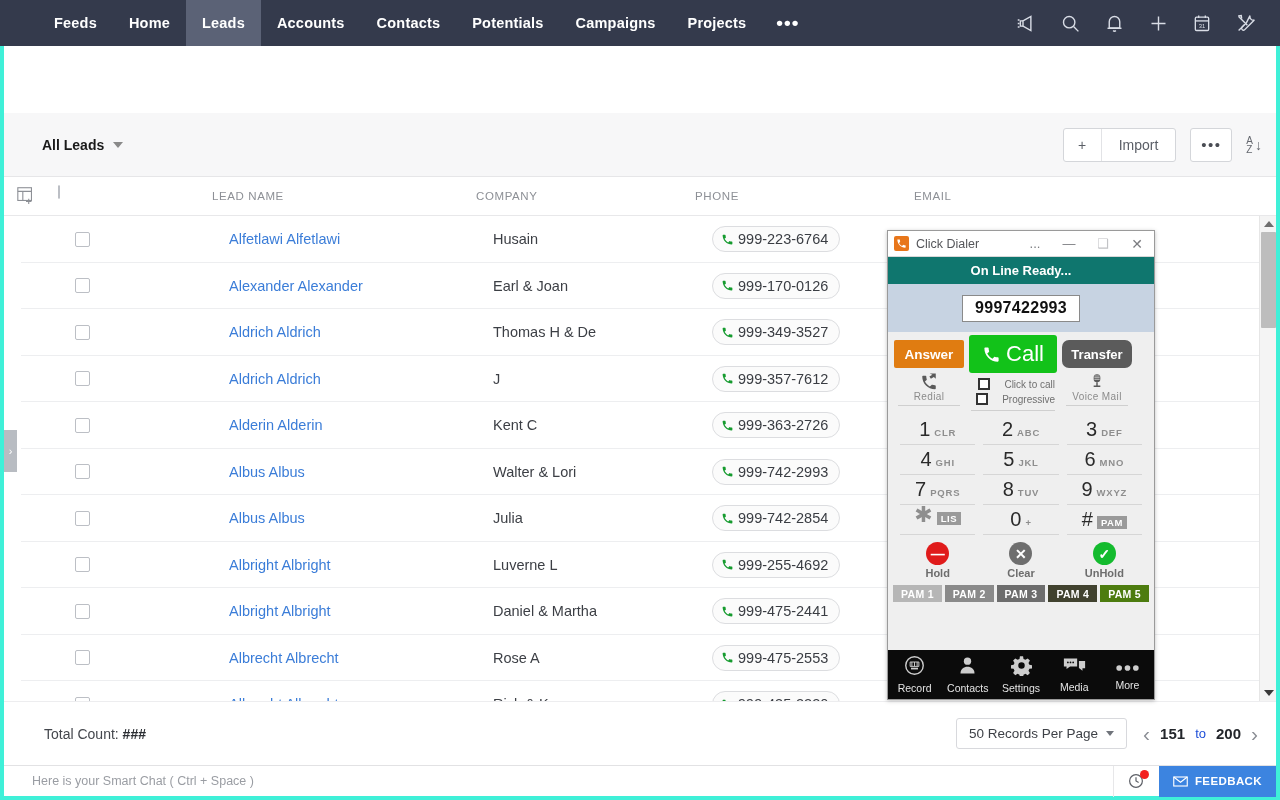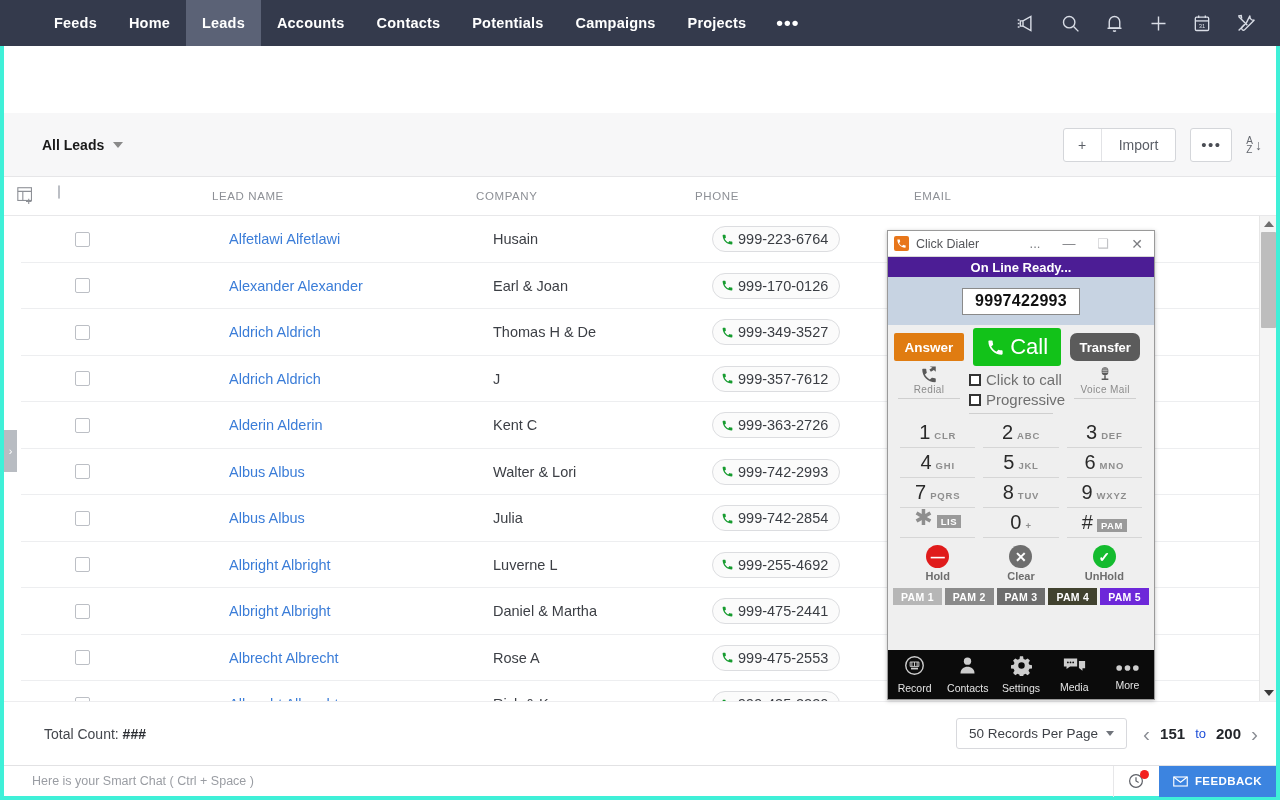--- a/index.html
+++ b/index.html
@@ -130,39 +130,39 @@
     position:absolute; left:883px; top:230px; width:268px; height:470px;
     background:#efefef; border:1px solid #9a9a9a; box-shadow: 0 1px 4px rgba(0,0,0,.25);
     font-family:"Liberation Sans", sans-serif;
   }
   .d-title { height:26px; background:#fff; display:flex; align-items:center; border-bottom:1px solid #d8d8d8; }
   .d-logo { width:15px;height:15px;margin-left:6px;background:#e8761a; border-radius:2px; display:flex;align-items:center;justify-content:center;}
   .d-logo svg { fill:#fff; }
   .d-titletext { margin-left:7px; font-size:12.5px; color:#55565a; }
   .d-wctrl { margin-left:auto; display:flex; align-items:center; }
   .d-wb { width:34px; height:26px; display:flex;align-items:center;justify-content:center; color:#7b7c80; font-size:13px; cursor:pointer;}
-  .d-status { height:20px; background:#4c1d95; color:#fff; font-size:13px; font-weight:bold; display:flex; align-items:center; justify-content:center; }
+  .d-status { height:27px; background:#0f766e; color:#fff; font-size:13px; font-weight:bold; display:flex; align-items:center; justify-content:center; }
   .d-numarea { height:48px; background:#c7d3e2; display:flex; align-items:center; justify-content:center; }
   .d-num { width:118px; height:27px; background:#fff; border:1px solid #8a8a8a; font-size:16px; font-weight:bold; color:#111;
            display:flex; align-items:center; justify-content:center; letter-spacing:.3px; cursor:text;}
   .d-actions { display:flex; align-items:flex-start; padding: 8px 6px 0 6px; gap: 5px; }
   .d-col { display:flex; flex-direction:column; align-items:center; }
   .btn-answer { width:70px;height:28px;background:#e07c11;color:#fff;font-size:13.5px;font-weight:bold;
     display:flex;align-items:center;justify-content:center;border-radius:2px;cursor:pointer;}
   .btn-call { width:88px;height:38px;background:#12c219;color:#fff;font-size:22px;
     display:flex;align-items:center;justify-content:center;gap:5px;border-radius:3px;cursor:pointer; margin-top:-5px;}
   .btn-call svg{fill:#fff;}
   .btn-transfer { width:70px;height:28px;background:#5b5b5b;color:#fff;font-size:13px;font-weight:bold;
     display:flex;align-items:center;justify-content:center;border-radius:7px;cursor:pointer;}
   .sub-ico { margin-top:4px; display:flex; flex-direction:column; align-items:center; cursor:pointer; }
   .sub-ico svg { fill:#5a5a5a; }
   .sub-lbl { font-size:10px; color:#8b8b8b; margin-top:1px; letter-spacing:.4px; }
   .divline { width:62px; height:1px; background:#cfcfcf; margin-top:3px; }
   .d-checks { display:flex; flex-direction:column; gap:3px; margin-top:5px; }
-  .d-check { display:flex; align-items:center; gap:5px; font-size:15px; color:#6f6f6f; cursor:pointer; }
+  .d-check { display:flex; align-items:center; gap:14px; font-size:10px; color:#6f6f6f; cursor:pointer;justify-content:flex-end; }
   .d-check .box { width:12px;height:12px;border:2px solid #333; background:#fff; }
   .d-checkline { width:84px;height:1px;background:#cfcfcf;margin-top:2px; }
 
   .keypad { padding: 4px 8px 0 8px; }
   .kprow { display:flex; }
   .key { flex:1; display:flex; align-items:baseline; justify-content:center; gap:4px;
          padding: 3px 0 3px 0; border-bottom:1px solid #d6d6d6; margin:0 4px; cursor:pointer;}
   .key .dg { font-size:20px; color:#2a2a2a; }
   .key .lt { font-size:9.5px; color:#8e8e8e; letter-spacing:.8px; font-weight:bold; }
   .key .tag { background:#9a9a9a; color:#fff; font-size:9.5px; font-weight:bold; padding:1px 4px; letter-spacing:.5px; }
@@ -643,21 +643,21 @@
           <span class="circ" style="background:#14bb2e;">✓</span>
           <span class="cl">UnHold</span>
         </div>
       </div>
 
     <div class="pamrow" id="pamrow">
         <div class="pam" style="background: rgb(182, 182, 182);">PAM 1</div>
         <div class="pam" style="background: rgb(138, 138, 138);">PAM 2</div>
         <div class="pam" style="background: rgb(109, 109, 109);">PAM 3</div>
         <div class="pam" style="background: rgb(65, 66, 47);">PAM 4</div>
-        <div class="pam" style="background: #6d28d9; text-align: right;">PAM 5</div>
+        <div class="pam" style="background: #4d7c0f; text-align: right;">PAM 5</div>
       </div>
 
     <div class="d-bottom" id="dbottom">
         <div class="bb">
           <span><svg width="21" height="21" viewBox="0 0 24 24">
               <circle cx="12" cy="12" r="10" fill="none" stroke="#cdcdcd" stroke-width="1.6"></circle>
               <path d="M7 8 L17 8 L17 13 L7 13 Z M9 8 L9 13 M12 8 L12 13 M15 8 L15 13" fill="none" stroke="#cdcdcd" stroke-width="1.1"></path>
               <path d="M8 15.5 L16 15.5" stroke="#cdcdcd" stroke-width="2"></path>
             </svg></span>
           <span class="lbl">Record</span>

